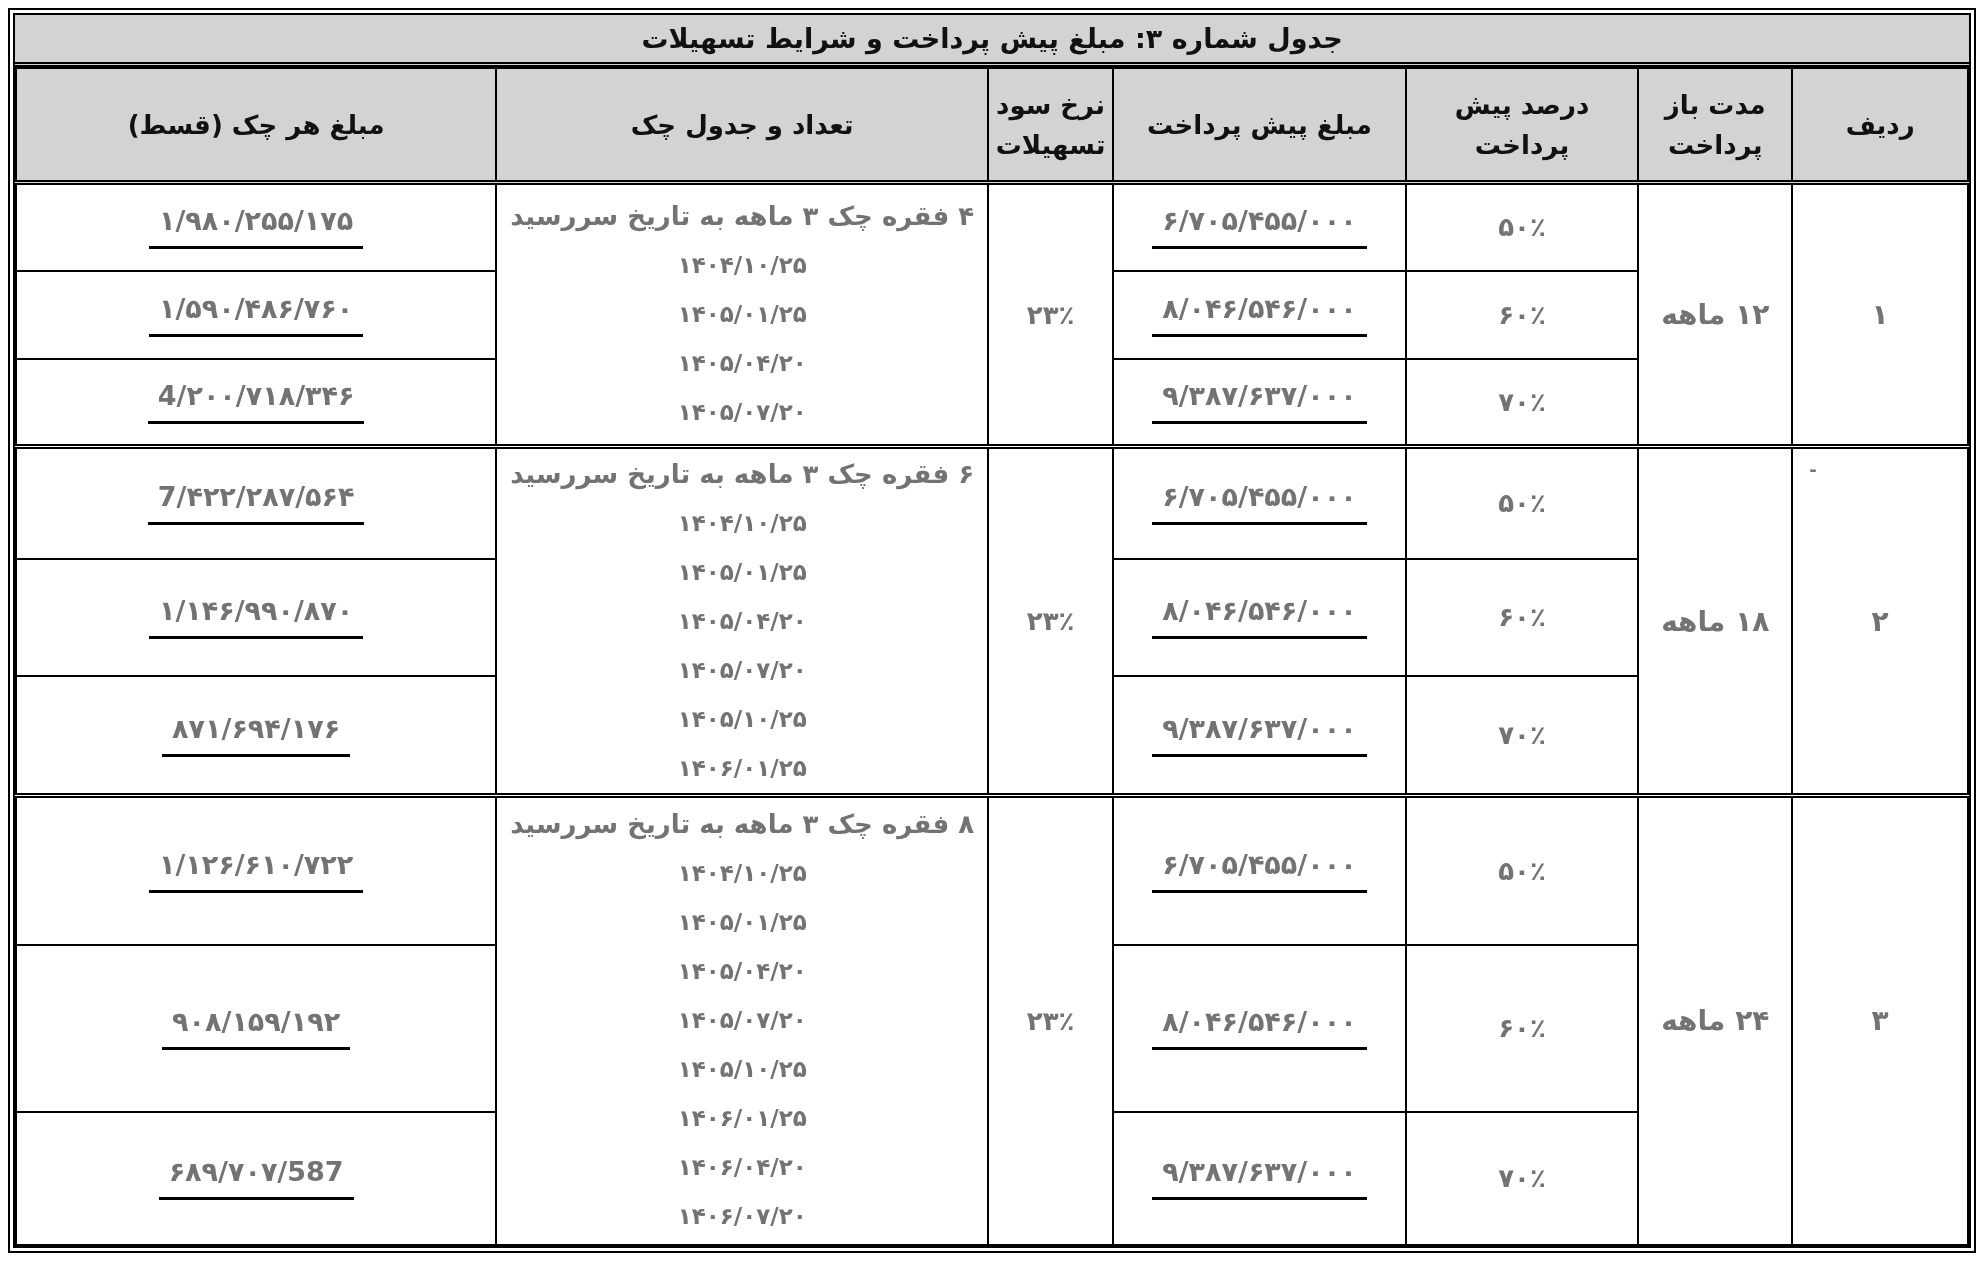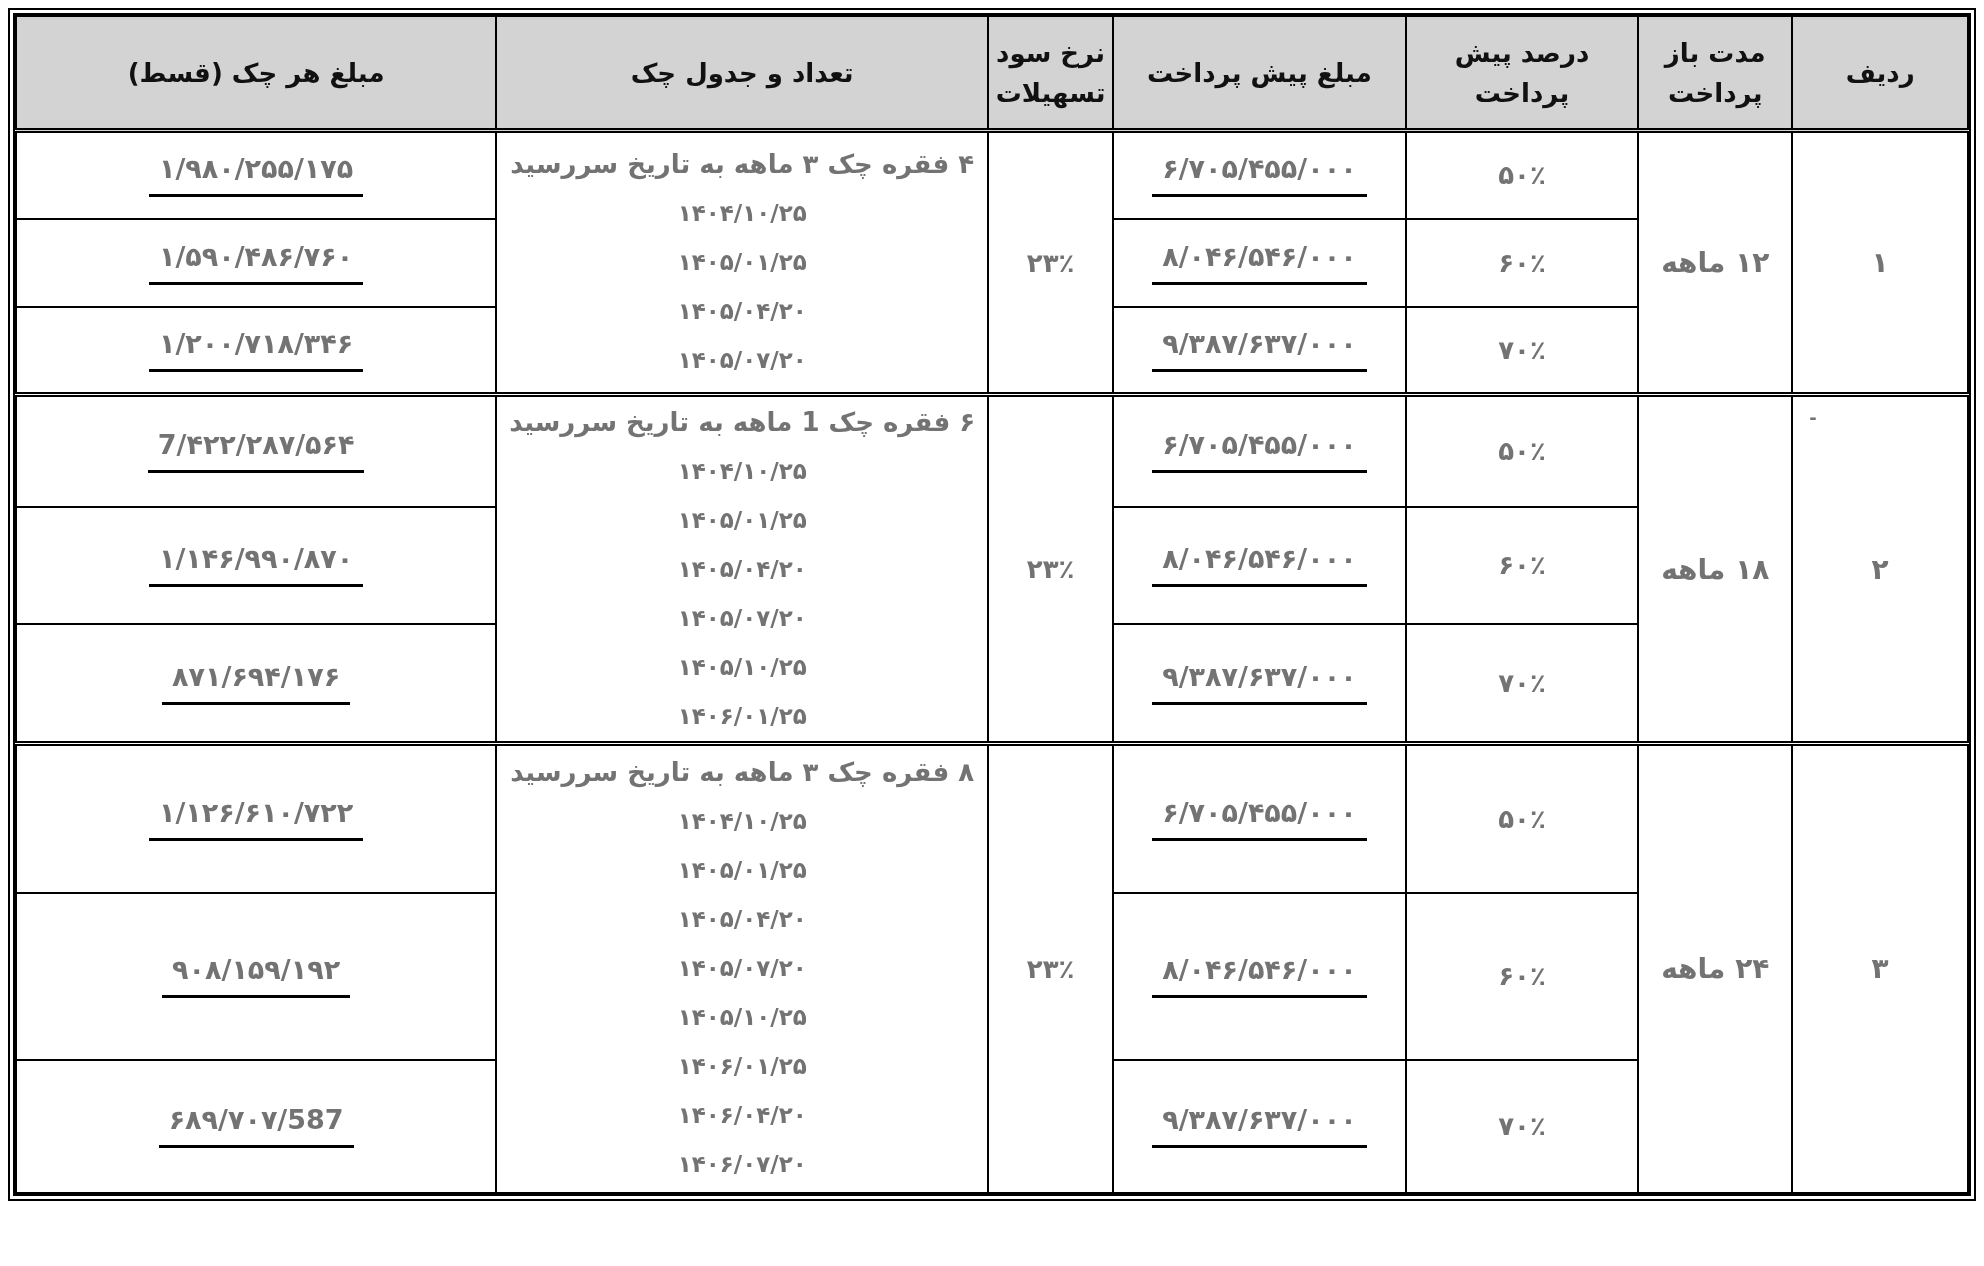--- a/index.html
+++ b/index.html
@@ -82,20 +82,21 @@
     font-size: 18px;
     font-weight: bold;
     line-height: 1;
   }
 </style>
 </head>
 <body>
 
 <div class="page">
   <div class="table-wrap">
+    <div class="title-bar">جدول شماره ۳: مبلغ پیش پرداخت و شرایط تسهیلات</div>
     <table>
       <colgroup>
         <col style="width:9.0%">
         <col style="width:7.9%">
         <col style="width:11.9%">
         <col style="width:15.0%">
         <col style="width:6.4%">
         <col style="width:25.2%">
         <col style="width:24.6%">
       </colgroup>
@@ -147,36 +148,36 @@
           <td class="amt"><span class="uline">۱/۹۸۰/۲۵۵/۱۷۵</span></td>
         </tr>
         <tr class="h88">
           <td class="pct">۶۰٪</td>
           <td class="amt"><span class="uline">۸/۰۴۶/۵۴۶/۰۰۰</span></td>
           <td class="amt"><span class="uline">۱/۵۹۰/۴۸۶/۷۶۰</span></td>
         </tr>
         <tr class="h88">
           <td class="pct">۷۰٪</td>
           <td class="amt"><span class="uline">۹/۳۸۷/۶۳۷/۰۰۰</span></td>
-          <td class="amt"><span class="uline">۱/۲۰۰/۷۱۸/۳۴۶</span></td>
+          <td class="amt"><span class="uline">4/۲۰۰/۷۱۸/۳۴۶</span></td>
         </tr>
       </tbody>
 
       <tbody class="gsep">
         <tr class="h112">
           <td rowspan="3" class="radif">
             <span class="stray">-</span>
             <span>۲</span>
           </td>
           <td rowspan="3" class="period">۱۸ ماهه</td>
           <td class="pct">۵۰٪</td>
           <td class="amt"><span class="uline">۶/۷۰۵/۴۵۵/۰۰۰</span></td>
           <td rowspan="3" class="rate">۲۳٪</td>
           <td rowspan="3" class="checks">
-            <div class="checks-title">۶ فقره چک 1 ماهه به تاریخ سررسید</div>
+            <div class="checks-title">۶ فقره چک ۳ ماهه به تاریخ سررسید</div>
             <div>
                 <div class="date-line">۱۴۰۴/۱۰/۲۵</div>
                 <div class="date-line">۱۴۰۵/۰۱/۲۵</div>
                 <div class="date-line">۱۴۰۵/۰۴/۲۰</div>
                 <div class="date-line">۱۴۰۵/۰۷/۲۰</div>
                 <div class="date-line">۱۴۰۵/۱۰/۲۵</div>
                 <div class="date-line">۱۴۰۶/۰۱/۲۵</div>
               </div>
           </td>
           <td class="amt"><span class="uline">7/۴۲۲/۲۸۷/۵۶۴</span></td>

